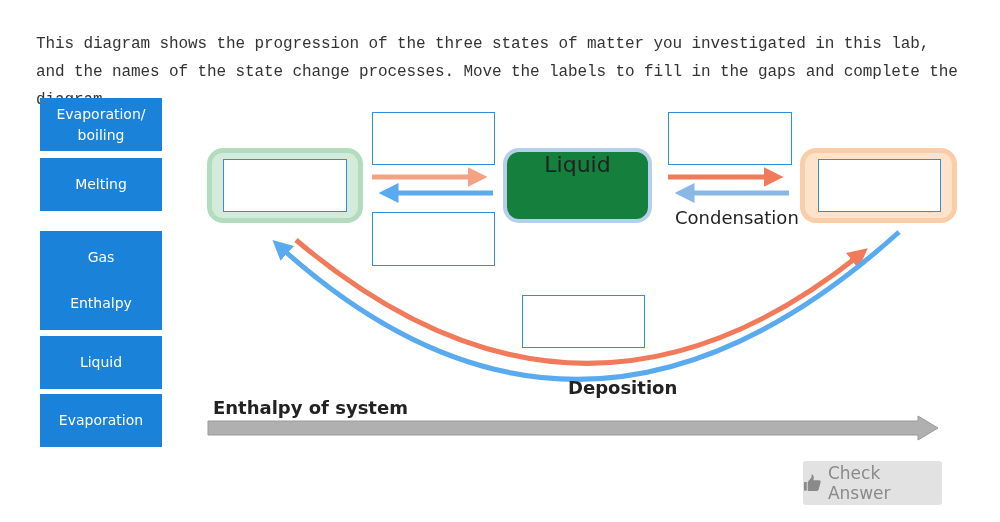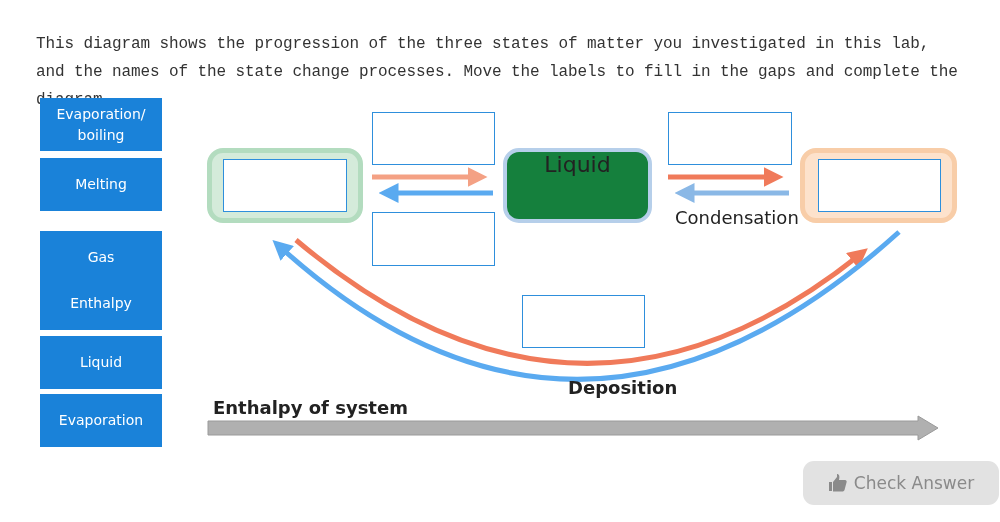--- a/index.html
+++ b/index.html
@@ -17,23 +17,23 @@
                  background: #d4ebda; border: 5px solid #b3dcbf; }
   .state-liquid { left: 503px; top: 148px; width: 149px; height: 75px;
                   background: #15803d; border: 4px solid #b6cfea; display: flex;
                   justify-content: center; font-size: 22px; color: #222; }
   .state-gas { left: 800px; top: 148px; width: 157px; height: 75px;
                background: #fde2cc; border: 5px solid #f8cda8; }
   .drop-zone { position: absolute; background: #ffffff; border: 1px solid #2e8fdc;
                box-sizing: border-box; cursor: pointer; }
   .static-label { position: absolute; font-size: 18px; color: #222; }
   svg.diagram { position: absolute; left: 0; top: 0; width: 1000px; height: 522px; pointer-events: none; }
-  .check-btn { position: absolute; left: 803px; top: 461px; width: 196px; height: 44px;
-               background: #e2e2e2; border-radius: 11px; color: #8a8a8a; font-size: 17px;
-               display: flex; align-items: center; justify-content: center; gap: 6px; cursor: pointer; }
+  .check-btn { position: absolute; left: 803px; top: 461px; width: 139px; height: 44px;
+               background: #e2e2e2; border-radius: 3px; color: #8a8a8a; font-size: 17px;
+               display: flex; align-items: center; justify-content: flex-start; gap: 6px; cursor: pointer; }
   .check-btn svg { width: 20px; height: 20px; }
 </style>
 </head>
 <body>
 
 <div class="instructions">This diagram shows the progression of the three states of matter you investigated in this lab, and the names of the state change processes. Move the labels to fill in the gaps and complete the diagram.</div>
 
 <div class="label-bank">
   <div class="drag-label" style="top:0">Evaporation/ boiling</div>
   <div class="drag-label" style="top:60px">Melting</div>

